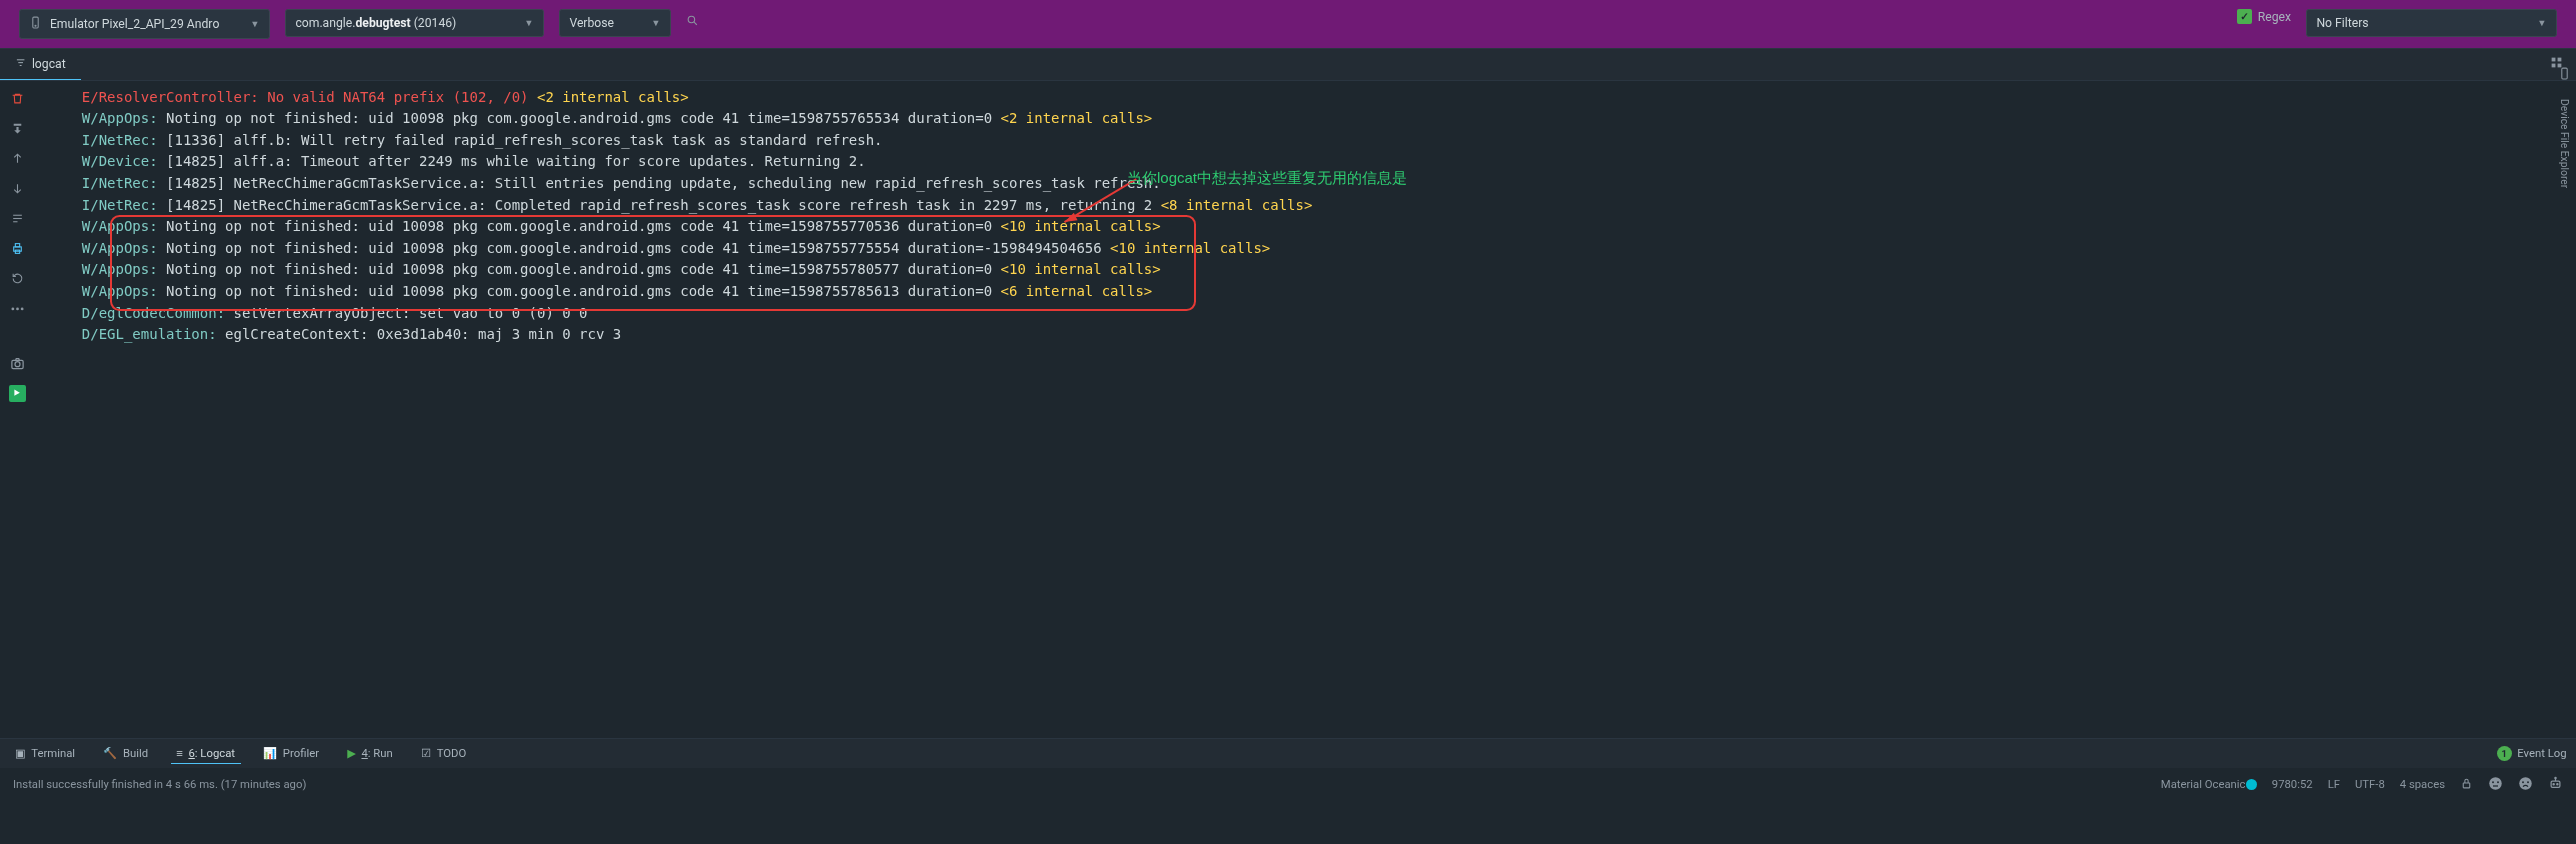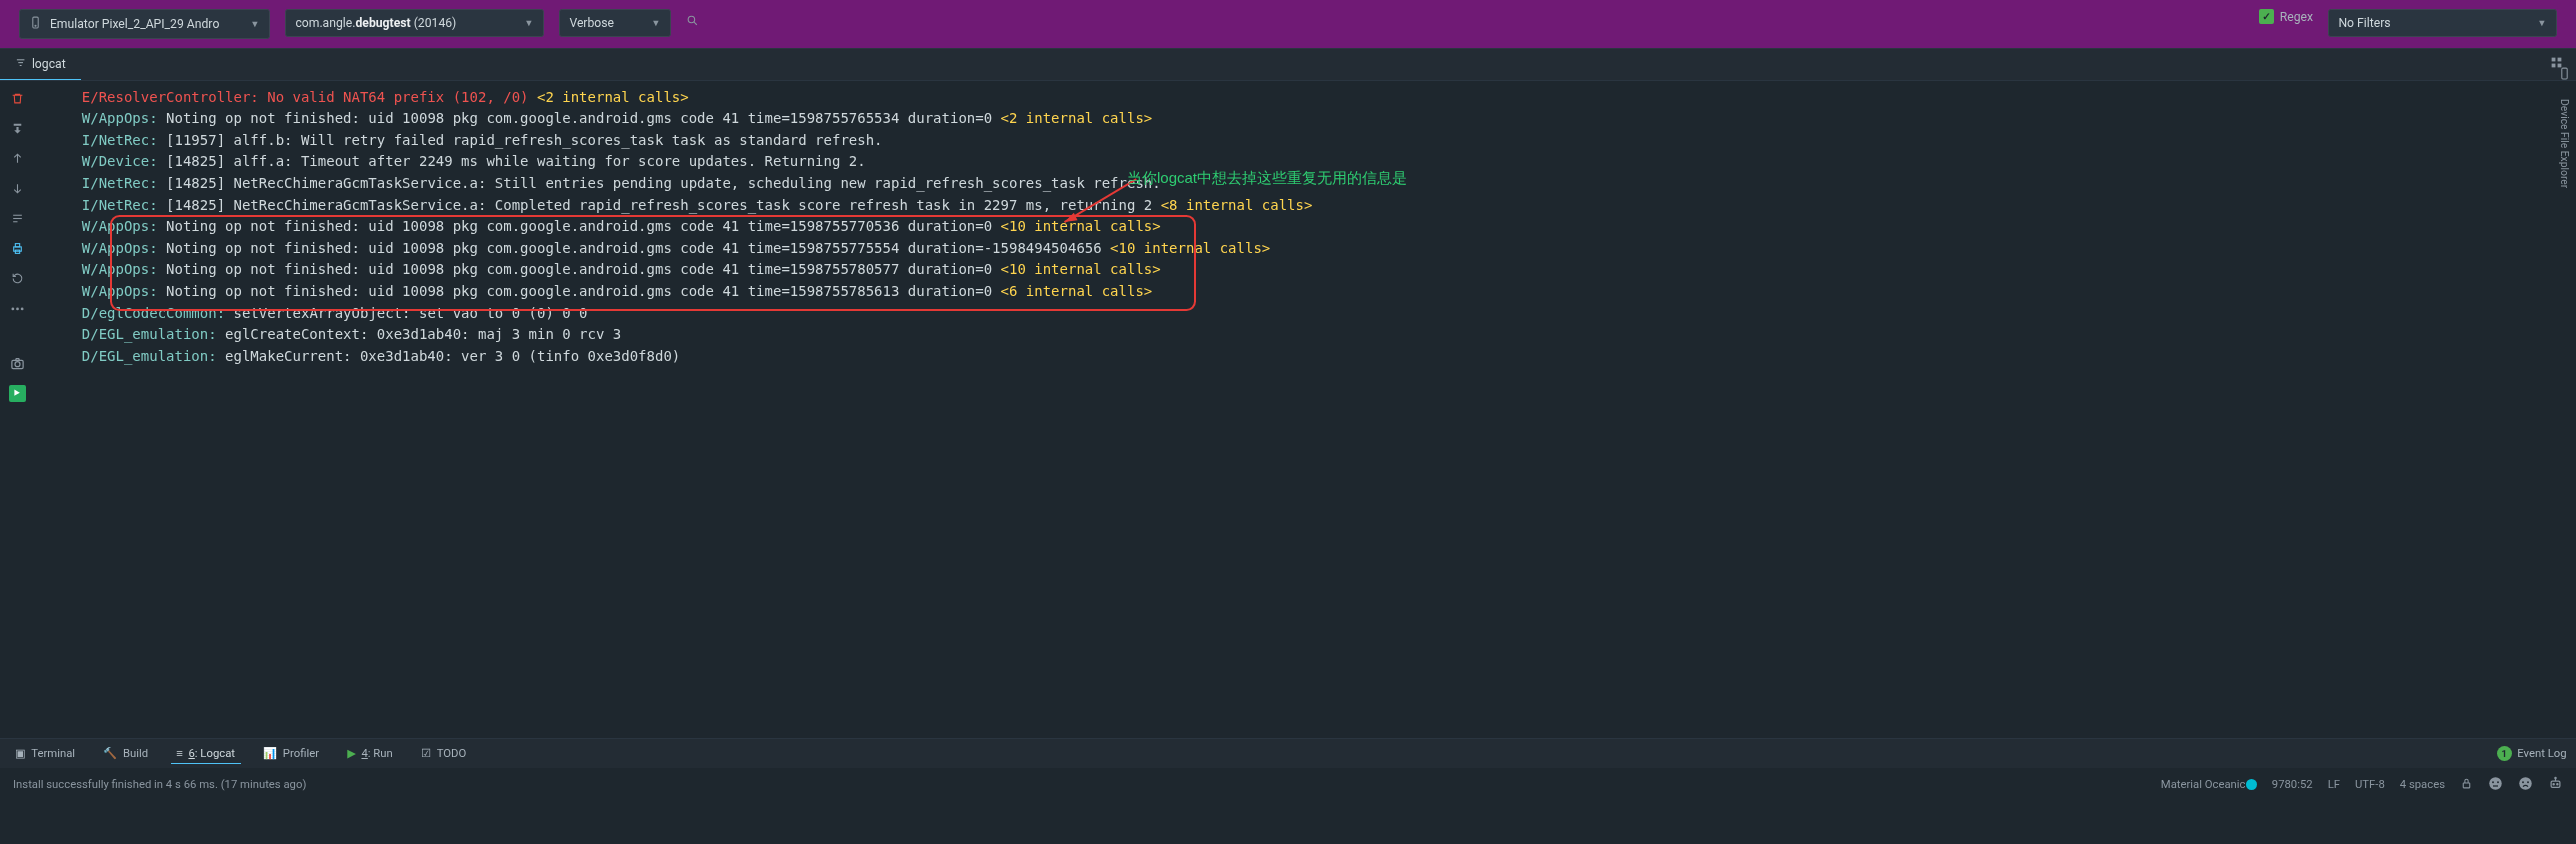--- a/index.html
+++ b/index.html
@@ -30,21 +30,21 @@
   border-radius: 2.8px;
   padding: 5.6px 9.4px;
   color: #cfd8dc;
   cursor: pointer;
   min-height: 26px;
 }
 .dropdown .chev { margin-left: auto; font-size: 9.4px; color: #8a959f; }
 .dropdown.device { width: 251px; }
 .dropdown.process { width: 259px; }
 .dropdown.verbose { width: 112px; }
-.dropdown.nofilters { width: 229px; gap: 36px; }
+.dropdown.nofilters { width: 251px; gap: 36px; }
 .search-input {
   background: transparent;
   border: none;
   color: #cfd8dc;
   outline: none;
   font-size: 12.2px;
   width: 394px;
   padding: 5.6px 7.5px;
 }
 .search-wrap { display: flex; align-items: center; gap: 5.6px; color: #8a959f; }
@@ -286,31 +286,30 @@
     <div class="gutter-icon green">
       <svg width="9.4" height="9.4" viewBox="0 0 24 24" fill="#fff">
           <polygon points="6,4 20,12 6,20"></polygon>
         </svg>
     </div>
   </div>
 
   <div class="log-pane" id="log-pane">
       <div class="log-line"><span class="err-body">E/ResolverController: No valid NAT64 prefix (102, <unspecified>/0)</unspecified></span><span class="calls"> &lt;2 internal calls&gt;</span></div>
       <div class="log-line"><span class="tag-w">W/AppOps:</span><span class="body"> Noting op not finished: uid 10098 pkg com.google.android.gms code 41 time=1598755765534 duration=0</span><span class="calls"> &lt;2 internal calls&gt;</span></div>
-      <div class="log-line"><span class="tag-i">I/NetRec:</span><span class="body"> [11957] alff.b: Will retry failed rapid_refresh_scores_task task as standard refresh.</span></div>
+      <div class="log-line"><span class="tag-i">I/NetRec:</span><span class="body"> [11336] alff.b: Will retry failed rapid_refresh_scores_task task as standard refresh.</span></div>
       <div class="log-line"><span class="tag-w">W/Device:</span><span class="body"> [14825] alff.a: Timeout after 2249 ms while waiting for score updates. Returning 2.</span></div>
       <div class="log-line"><span class="tag-i">I/NetRec:</span><span class="body"> [14825] NetRecChimeraGcmTaskService.a: Still entries pending update, scheduling new rapid_refresh_scores_task refresh.</span></div>
       <div class="log-line"><span class="tag-i">I/NetRec:</span><span class="body"> [14825] NetRecChimeraGcmTaskService.a: Completed rapid_refresh_scores_task score refresh task in 2297 ms, returning 2</span><span class="calls"> &lt;8 internal calls&gt;</span></div>
       <div class="log-line"><span class="tag-w">W/AppOps:</span><span class="body"> Noting op not finished: uid 10098 pkg com.google.android.gms code 41 time=1598755770536 duration=0</span><span class="calls"> &lt;10 internal calls&gt;</span></div>
       <div class="log-line"><span class="tag-w">W/AppOps:</span><span class="body"> Noting op not finished: uid 10098 pkg com.google.android.gms code 41 time=1598755775554 duration=-1598494504656</span><span class="calls"> &lt;10 internal calls&gt;</span></div>
       <div class="log-line"><span class="tag-w">W/AppOps:</span><span class="body"> Noting op not finished: uid 10098 pkg com.google.android.gms code 41 time=1598755780577 duration=0</span><span class="calls"> &lt;10 internal calls&gt;</span></div>
       <div class="log-line"><span class="tag-w">W/AppOps:</span><span class="body"> Noting op not finished: uid 10098 pkg com.google.android.gms code 41 time=1598755785613 duration=0</span><span class="calls"> &lt;6 internal calls&gt;</span></div>
       <div class="log-line"><span class="tag-d">D/eglCodecCommon:</span><span class="body"> setVertexArrayObject: set vao to 0 (0) 0 0</span></div>
       <div class="log-line"><span class="tag-d">D/EGL_emulation:</span><span class="body"> eglCreateContext: 0xe3d1ab40: maj 3 min 0 rcv 3</span></div>
-      <div class="log-line"><span class="tag-d">D/EGL_emulation:</span><span class="body"> eglMakeCurrent: 0xe3d1ab40: ver 3 0 (tinfo 0xe3d0f8d0)</span></div>
     <div class="red-box"></div>
     <svg class="arrow" viewBox="0 0 90 54">
       <line x1="85" y1="2" x2="8" y2="48" stroke="#e53935" stroke-width="2"></line>
       <polygon points="8,48 18,38 22,46" fill="#e53935"></polygon>
     </svg>
     <div class="annotation">当你logcat中想去掉这些重复无用的信息是</div>
   </div>
 </div>
 
 <div class="right-sidebar">

